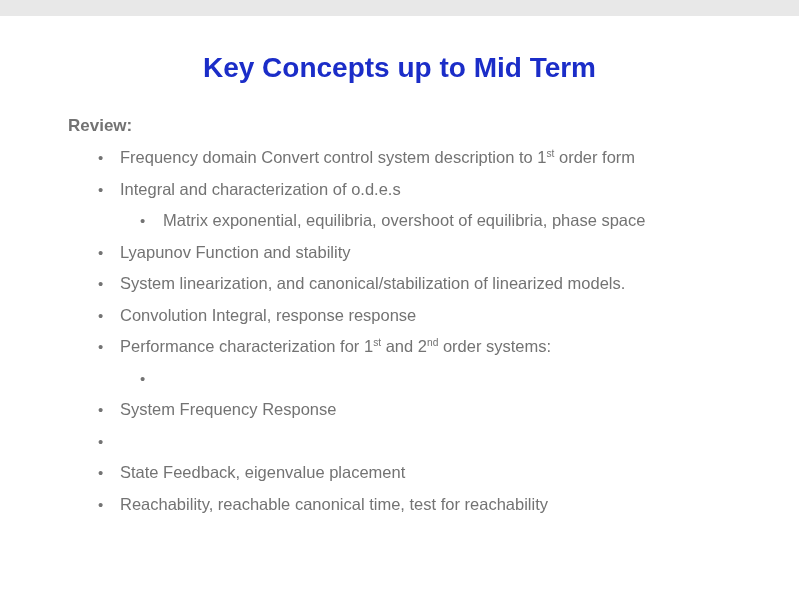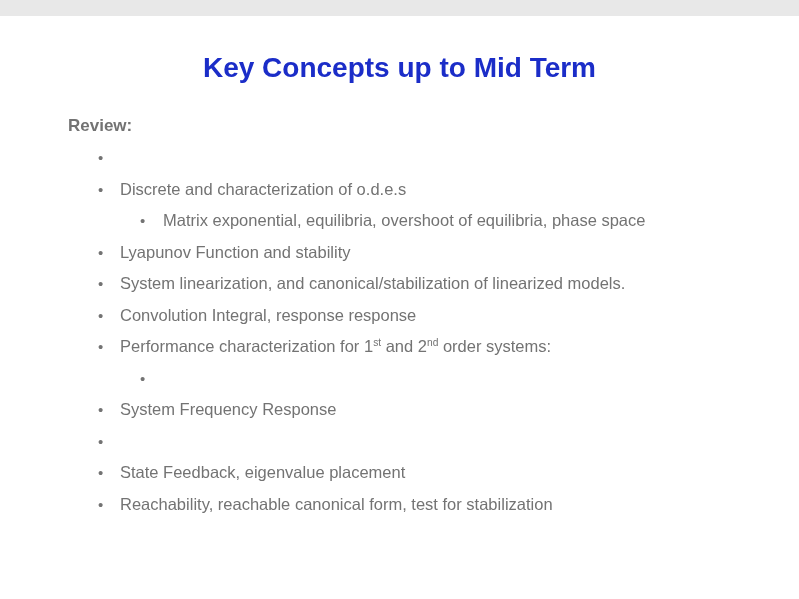--- a/index.html
+++ b/index.html
@@ -57,24 +57,25 @@
 
 <div class="slide" style="background: rgb(255, 255, 255);">
   <h1 class="title" style="color: rgb(27, 45, 200);">Key Concepts up to Mid Term</h1>
 
   <div class="content" style="color: #737373;">
     <div class="review-label">Review:</div>
 
     <div class="bullet-list">
         <div class="row level-1">
           <span class="dot">•</span>
+          <span class="txt">Frequency domain Convert control system description to 1<sup>st</sup> order form</span>
         </div>
         <div class="row level-1">
           <span class="dot">•</span>
-          <span class="txt">Discrete and characterization of o.d.e.s</span>
+          <span class="txt">Integral and characterization of o.d.e.s</span>
         </div>
         <div class="row level-2">
           <span class="dot">•</span>
           <span class="txt">Matrix exponential, equilibria, overshoot of equilibria, phase space</span>
         </div>
         <div class="row level-1">
           <span class="dot">•</span>
           <span class="txt">Lyapunov Function and stability</span>
         </div>
         <div class="row level-1">
@@ -98,17 +99,17 @@
         </div>
         <div class="row level-1">
           <span class="dot">•</span>
         </div>
         <div class="row level-1">
           <span class="dot">•</span>
           <span class="txt">State Feedback, eigenvalue placement</span>
         </div>
         <div class="row level-1">
           <span class="dot">•</span>
-          <span class="txt">Reachability, reachable canonical form, test for stabilization</span>
+          <span class="txt">Reachability, reachable canonical time, test for reachability</span>
         </div>
       </div>
   </div>
 </div>
 
 </body></html>

